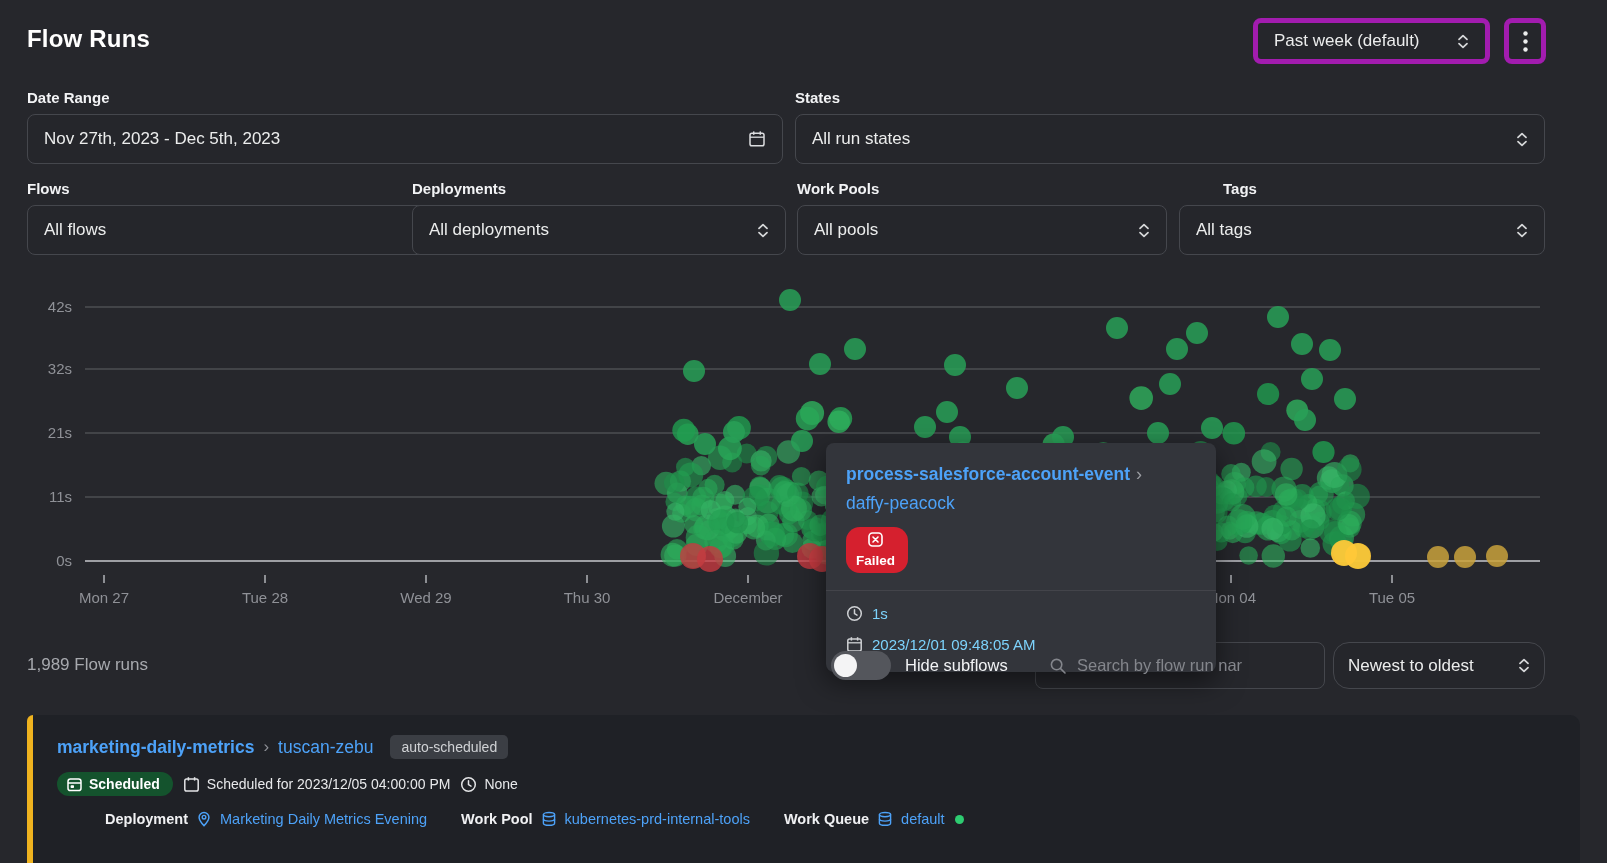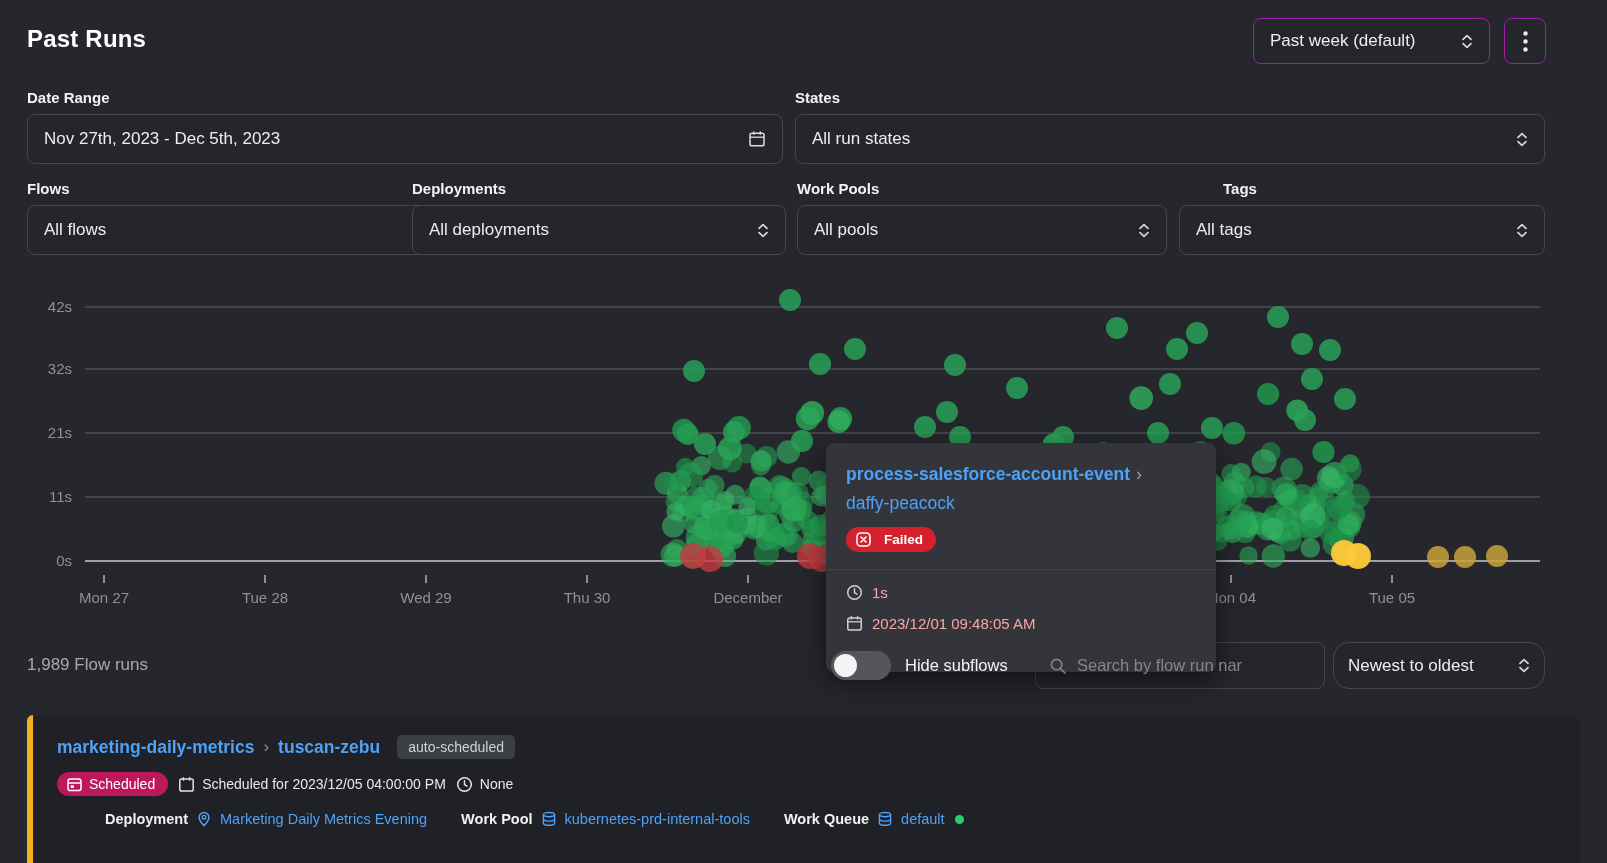--- a/index.html
+++ b/index.html
@@ -3,21 +3,21 @@
 <meta charset="utf-8">
 <style>
   * { box-sizing: border-box; margin: 0; padding: 0; }
   html,body { background:#1b1c20; }
   body { font-family:"Liberation Sans", sans-serif; }
   .page { position:relative; width:1607px; height:863px; background:#26272c; overflow:hidden; color:#e8e9eb; }
 
   
   .page-title { position:absolute; left:27px; top:25px; font-size:24px; font-weight:bold; color:#ffffff; letter-spacing:.2px; }
   .hdr-select { position:absolute; top:18px; height:46px; display:flex; align-items:center; gap:14px;
-                border:1px solid #a21caf; border-radius:8px; background:#25262b; padding:0 16px; cursor:pointer; }
+                border:5px solid #a21caf; border-radius:8px; background:#25262b; padding:0 16px; cursor:pointer; }
   .range-select { left:1253px; width:237px; justify-content:space-between; }
   .kebab-btn { left:1504px; width:42px; justify-content:center; }
   .sel-text { font-size:17px; color:#eceded; white-space:nowrap; }
 
   
   .f-label { position:absolute; font-size:15px; font-weight:bold; color:#f2f3f5; }
   .field { position:absolute; height:50px; border:1px solid #45474d; border-radius:8px; background:#25262b;
            display:flex; align-items:center; justify-content:space-between; padding:0 16px; cursor:pointer; }
   .field .val { font-size:17px; color:#eceded; }
 
@@ -32,25 +32,25 @@
   .tick-label { fill:#8f9197; font-size:15px; font-family:"Liberation Sans",sans-serif; }
 
   
   .tooltip { position:absolute; left:826px; top:443px; width:390px; height:229px; z-index:5;
              background:#33353b; border-radius:8px; box-shadow:0 10px 28px rgba(0,0,0,.5);
              padding:17px 20px 0 20px; }
   .tt-title { font-size:17.5px; line-height:29px; }
   .tt-flow { color:#4da2f8; font-weight:bold; text-decoration:none; cursor:pointer; }
   .tt-run  { color:#4da2f8; text-decoration:none; cursor:pointer; }
   .tt-chev { color:#9b9da2; font-size:18px; margin-left:6px; }
-  .badge-failed { display:inline-flex; align-items:center; gap:13px; margin-top:9px;
+  .badge-failed { display:inline-flex; align-items:center; gap:6px; margin-top:9px;
                   background:#d5202e; color:#fff; font-size:13.5px; font-weight:bold;
-                  border-radius:14px; padding:5px 13px 5px 10px; }
+                  border-radius:14px; padding:5px 13px 5px 10px;flex-direction:column; }
   .tt-divider { height:1px; background:#47494f; margin:17px -20px 0 -20px; opacity:.8; }
-  .tt-row { display:flex; align-items:center; gap:9px; font-size:15px; color:#fca5a5; margin-top:14px; }
+  .tt-row { display:flex; align-items:center; gap:9px; font-size:15px; color:#7dd3fc; margin-top:14px; }
   .tt-row:first-of-type { margin-top:16px; }
 
   
   .run-count { position:absolute; left:27px; top:655px; z-index:6; font-size:17px; color:#a7a9ae; }
   .toggle { position:absolute; left:831px; top:651px; z-index:6; width:60px; height:29px;
             background:#54565c; border-radius:15px; cursor:pointer; }
   .toggle .knob { position:absolute; left:3px; top:3px; width:23px; height:23px; border-radius:50%; background:#f4f4f5; }
   .toggle-label { position:absolute; left:905px; top:656px; z-index:6; font-size:16.5px; color:#f2f3f5; }
   .search-box { position:absolute; left:1035px; top:642px; width:290px; height:47px; z-index:1;
                 border:1px solid #45474d; border-radius:8px; }
@@ -66,39 +66,39 @@
 
   
   .run-card { position:absolute; left:27px; top:715px; width:1553px; height:170px; z-index:2;
               background:#1f2126; border-radius:10px; }
   .run-card::before { content:""; position:absolute; left:0; top:0; bottom:0; width:6px;
                       background:#efb31f; border-radius:10px 0 0 10px; }
   .card-inner { padding:20px 0 0 30px; display:flex; flex-direction:column; gap:13px; }
   .card-r1 { display:flex; align-items:center; gap:9px; }
   .card-flow { color:#4da2f8; font-size:17.5px; font-weight:bold; text-decoration:none; cursor:pointer; }
   .card-sep { color:#8d8f95; font-size:17px; }
-  .card-run { color:#4da2f8; font-size:17.5px; text-decoration:none; cursor:pointer;font-weight:bold; }
+  .card-run { color:#4da2f8; font-size:17.5px; text-decoration:none; cursor:pointer; }
   .tag-pill { margin-left:8px; background:#3b3e44; color:#d0d2d5; font-size:14px;
               border-radius:5px; padding:4px 11px; }
   .card-r2 { display:flex; align-items:center; gap:10px; }
-  .badge-scheduled { display:inline-flex; align-items:flex-end; gap:7px; background:#be185d; color:#fff;
-                     font-size:14px; font-weight:normal; border-radius:14px; padding:4px 13px 4px 10px; }
+  .badge-scheduled { display:inline-flex; align-items:flex-end; gap:7px; background:#14532d; color:#fff;
+                     font-size:14px; font-weight:bold; border-radius:14px; padding:4px 13px 4px 10px; }
   .card-meta { font-size:14px; color:#e8e9eb; display:inline-flex; align-items:center; gap:7px; }
   .card-r3 { display:flex; align-items:center; gap:8px; margin-top:2px; font-size:14.5px;margin-left:48px; }
   .r3-label { font-weight:bold; color:#f0f1f3; }
   .r3-link { color:#4da2f8; text-decoration:none; cursor:pointer; }
   .r3-gap { width:18px; }
   .q-dot { width:9px; height:9px; border-radius:50%; background:#2ecc71; margin-left:2px; }
 </style>
 </head>
 <body>
 
 <div class="page">
 
-  <h1 class="page-title">Past Runs</h1>
+  <h1 class="page-title">Flow Runs</h1>
 
   <div class="hdr-select range-select">
     <span class="sel-text">Past week (default)</span>
     <span class="icon">
       <svg width="12" height="15" viewBox="0 0 12 15">
           <path d="M2 5.4 L6 1.6 L10 5.4" fill="none" stroke="#d6d7d9" stroke-width="1.7" stroke-linecap="round" stroke-linejoin="round"></path>
           <path d="M2 9.6 L6 13.4 L10 9.6" fill="none" stroke="#d6d7d9" stroke-width="1.7" stroke-linecap="round" stroke-linejoin="round"></path>
         </svg>
     </span>
   </div>

